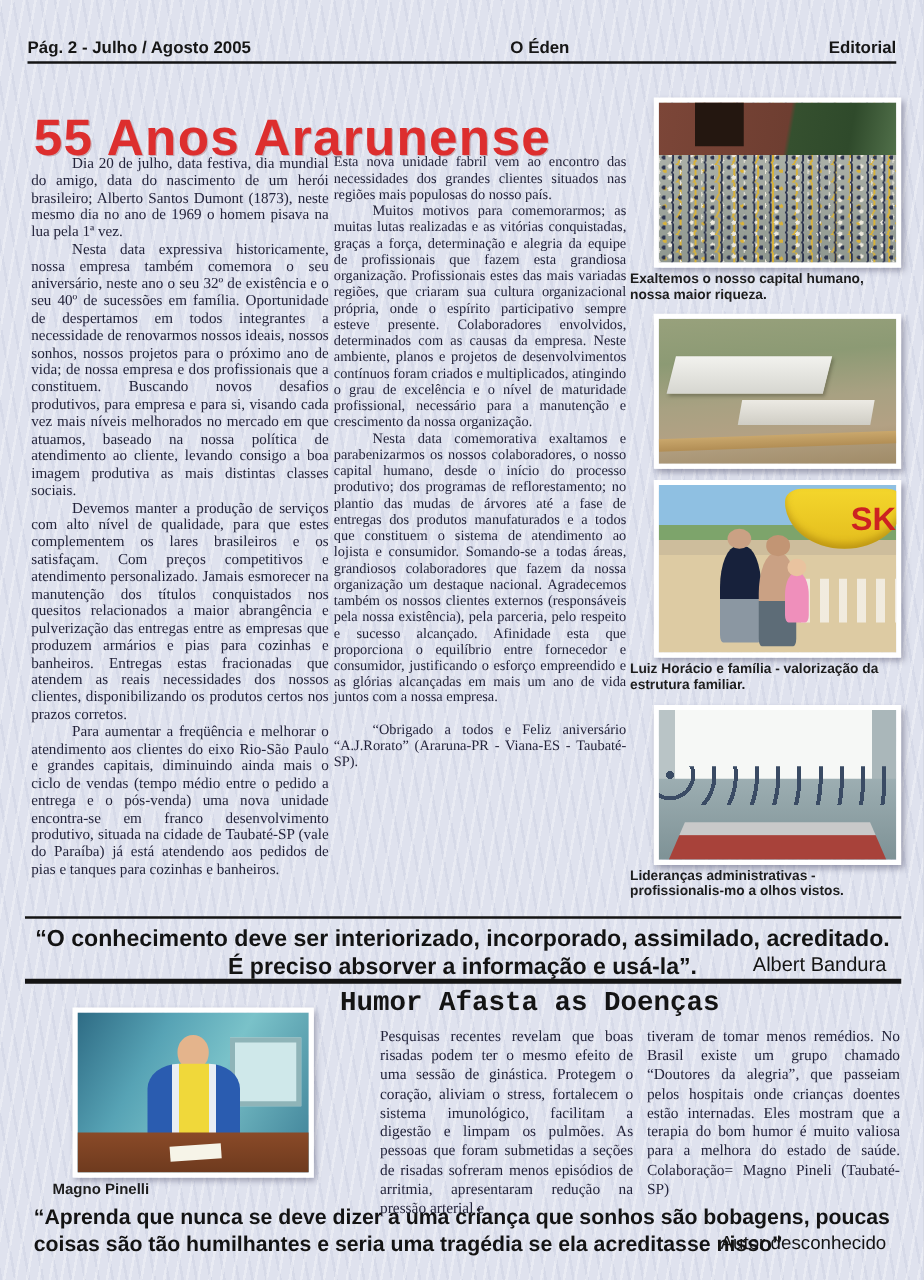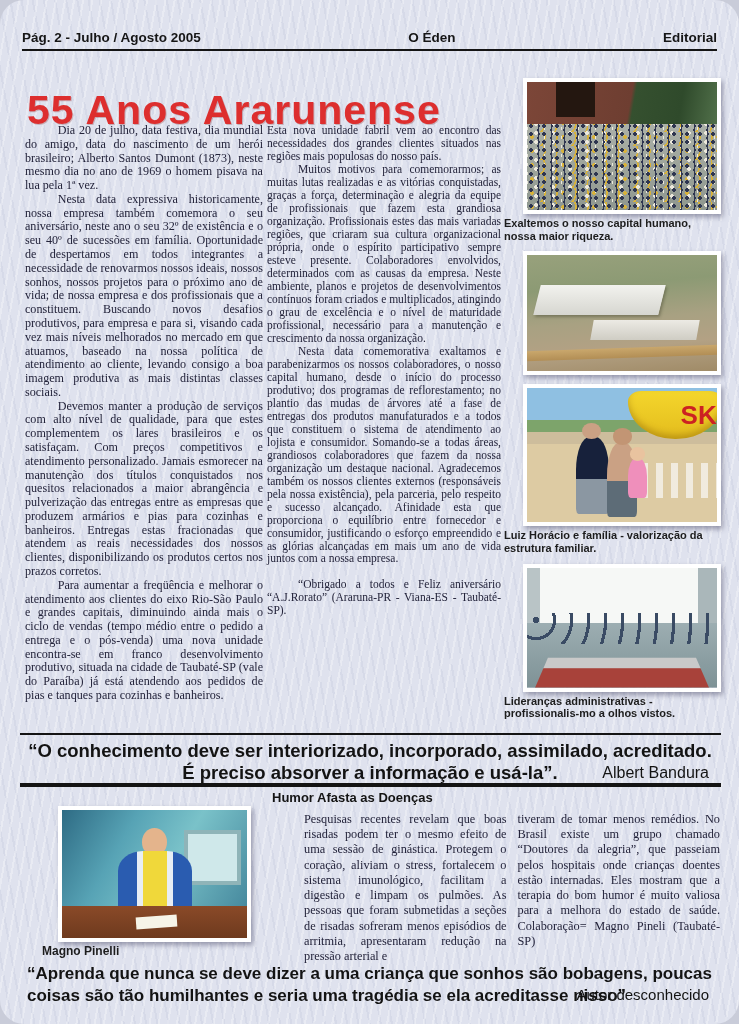--- a/index.html
+++ b/index.html
@@ -1,21 +1,21 @@
 <!DOCTYPE html>
 <html><head>
 <meta charset="utf-8">
 <style>
   html,body{margin:0;padding:0;background:#c9ccd9;}
   #page{position:relative;width:739px;height:1024px;margin:0 auto;overflow:hidden;
     background-color:#dfe2ee;
     background-image:
       repeating-linear-gradient(100deg, rgba(255,255,255,.30) 0 2px, rgba(255,255,255,0) 2px 9px),
       repeating-linear-gradient(80deg, rgba(173,180,205,.18) 0 2px, rgba(255,255,255,0) 2px 11px);
-    font-family:"Liberation Serif", serif; color:#23233a;border-radius:24px;}
+    font-family:"Liberation Serif", serif; color:#23233a;}
   
   .header{position:absolute;top:30px;left:22px;right:22px;display:flex;justify-content:space-between;
     align-items:flex-end;border-bottom:2.5px solid #141414;padding-bottom:4px;
     font-family:"Liberation Sans", sans-serif;font-weight:bold;font-size:13.5px;color:#161616;}
   .main-title{position:absolute;top:60px;left:27px;font-family:"Liberation Sans", sans-serif;
     font-weight:900;font-size:41px;letter-spacing:1px;color:#dd2e2e;text-shadow:1px 1px 0 rgba(120,20,20,.25);}
   
   .col{position:absolute;top:124px;text-align:justify;}
   .col p{margin:0;}
   .col .ind{text-indent:2.7em;}
@@ -74,21 +74,21 @@
   #ruleB{top:783px;height:3.5px;}
   .quote{position:absolute;font-family:"Liberation Sans", sans-serif;font-weight:bold;color:#131313;}
   #quote1{top:740px;left:27px;right:26px;font-size:18.5px;line-height:1.17;text-align:center;}
   #quote1 .author{position:absolute;right:4px;bottom:1px;font-weight:normal;font-size:16px;}
   #quote2{top:963px;left:27px;right:24px;font-size:17px;line-height:1.3;}
   #quote2 .author{position:absolute;right:6px;bottom:3px;font-weight:normal;font-size:15px;}
   
   .humor-photo{position:absolute;top:806px;left:38px;width:213px;}
   .humor-photo .cap{font-size:12px;margin-left:4px;}
   #humor{position:absolute;top:790px;left:268px;right:19px;}
-  #humor h2{margin:0 0 7px 4px;font-family:Liberation Sans, sans-serif;font-size:13px;color:#141414;}
+  #humor h2{margin:0 0 7px 4px;font-family:Liberation Mono, monospace;font-size:22px;color:#141414;}
   .hcols{display:flex;gap:11px;margin-left:36px;}
   .hcols div{flex:1;text-align:justify;font-size:12.3px;line-height:1.24;}
   .hcols p{margin:0;}
 </style>
 </head>
 <body>
 
 <div id="page">
 
   <div class="header">

